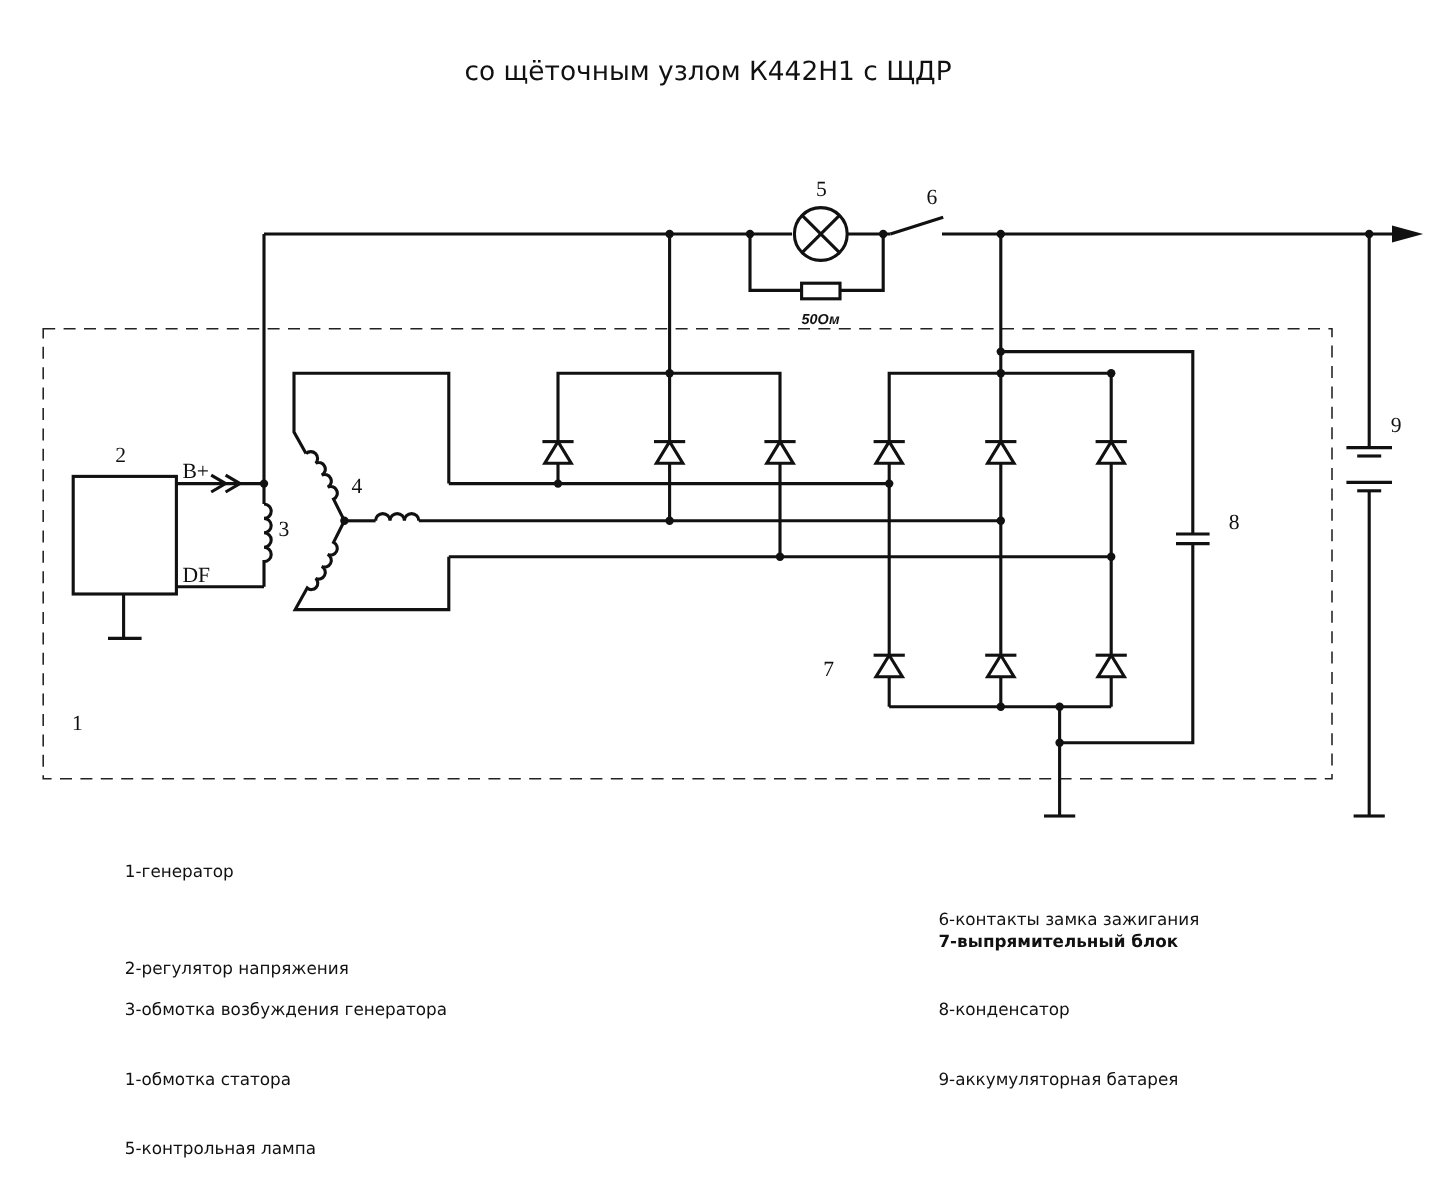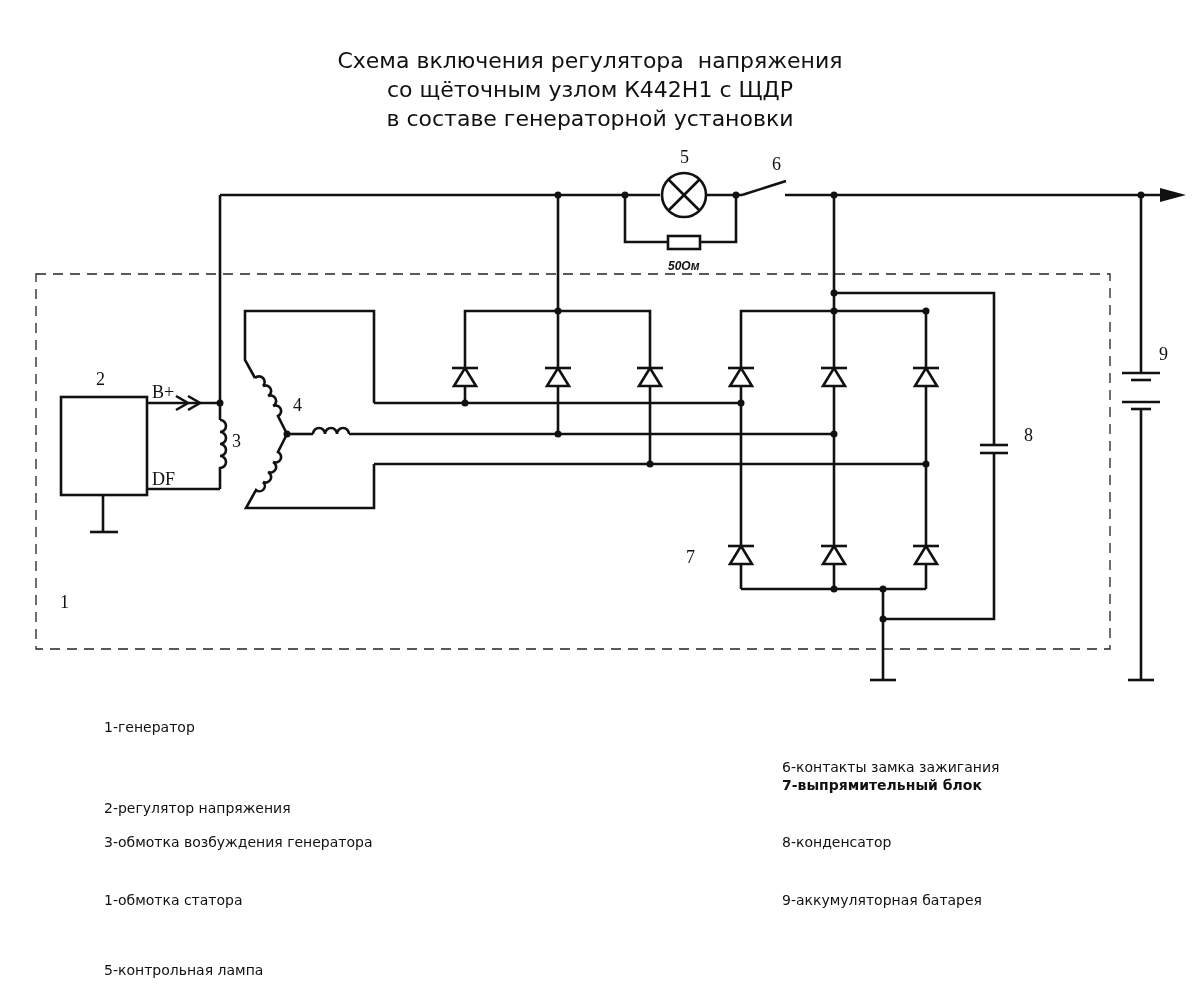--- a/index.html
+++ b/index.html
@@ -9,23 +9,21 @@
   svg.schematic { position:absolute; left:0; top:0; }
   .lbl { font-family:"Liberation Serif", serif; font-size:18px; fill:#111; }
   .lbl-sm { font-family:"Liberation Sans", sans-serif; font-size:12px; font-weight:bold; font-style:italic; fill:#111; }
   .w { stroke:#111; stroke-width:2.6; fill:none; }
   .legend-item { position:absolute; font-size:14px; white-space:nowrap; }
 </style>
 </head>
 <body>
 
 <div class="title">
-  <div>Схема включения регулятора  напряжения</div>
   <div>со щёточным узлом К442Н1 с ЩДР</div>
-  <div>в составе генераторной установки</div>
 </div>
 
 <svg class="schematic" width="1200" height="700" viewBox="0 0 1200 700">
   <defs>
     <g id="diode">
       <polygon points="-11,12 11,12 0,-6" fill="#fff" stroke="#111" stroke-width="2.6"></polygon>
       <line x1="-13" y1="-6" x2="13" y2="-6" stroke="#111" stroke-width="2.6"></line>
     </g>
   </defs>
 
@@ -142,18 +140,18 @@
   <text class="lbl" x="686" y="563">7</text>
   <text class="lbl" x="1024" y="441">8</text>
   <text class="lbl" x="1159" y="360">9</text>
 </svg>
 
 <div>
   <div class="legend-item" style="left:104px; top:719px;">1-генератор</div>
   <div class="legend-item" style="left:104px; top:777px;margin-top:23px;">2-регулятор напряжения</div>
   <div class="legend-item" style="left:104px; top:834px;">3-обмотка возбуждения генератора</div>
   <div class="legend-item" style="left:104px; top:892px;">1-обмотка статора</div>
-  <div class="legend-item" style="left:104px; top:950px;margin-top:12px;">5-контрольная лампа</div>
+  <div class="legend-item" style="left:104px; top:950px;">5-контрольная лампа</div>
   <div class="legend-item" style="left:782px; top:719px;margin-top:40px;">6-контакты замка зажигания</div>
   <div class="legend-item" style="left:782px; top:777px;font-weight:bold;">7-выпрямительный блок</div>
   <div class="legend-item" style="left:782px; top:834px;">8-конденсатор</div>
   <div class="legend-item" style="left:782px; top:892px;">9-аккумуляторная батарея</div>
 </div>
 
 </body></html>

